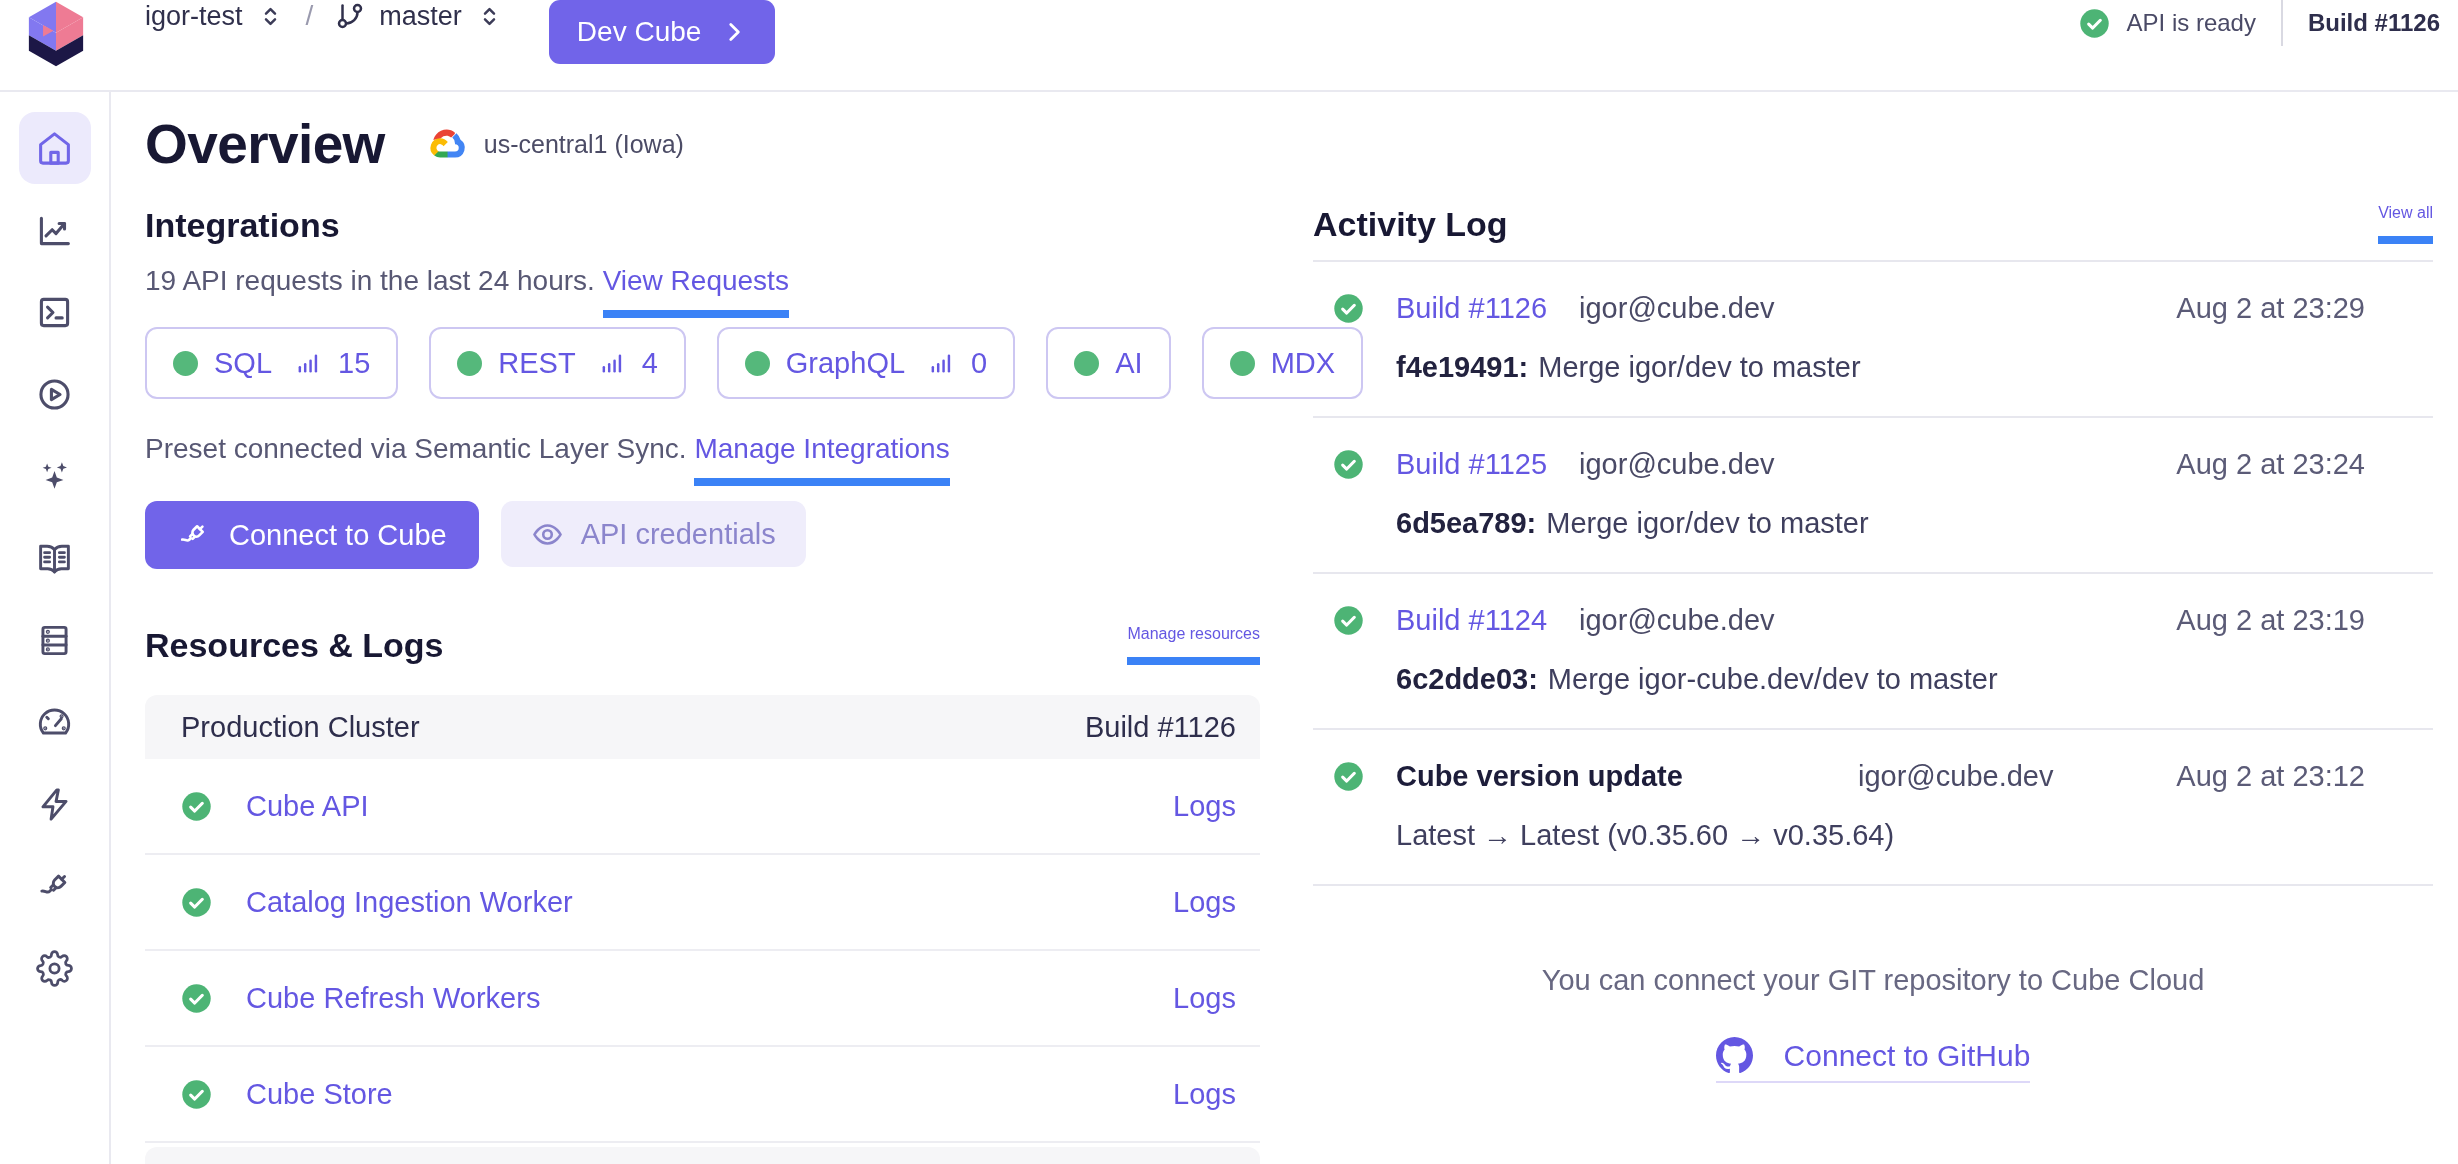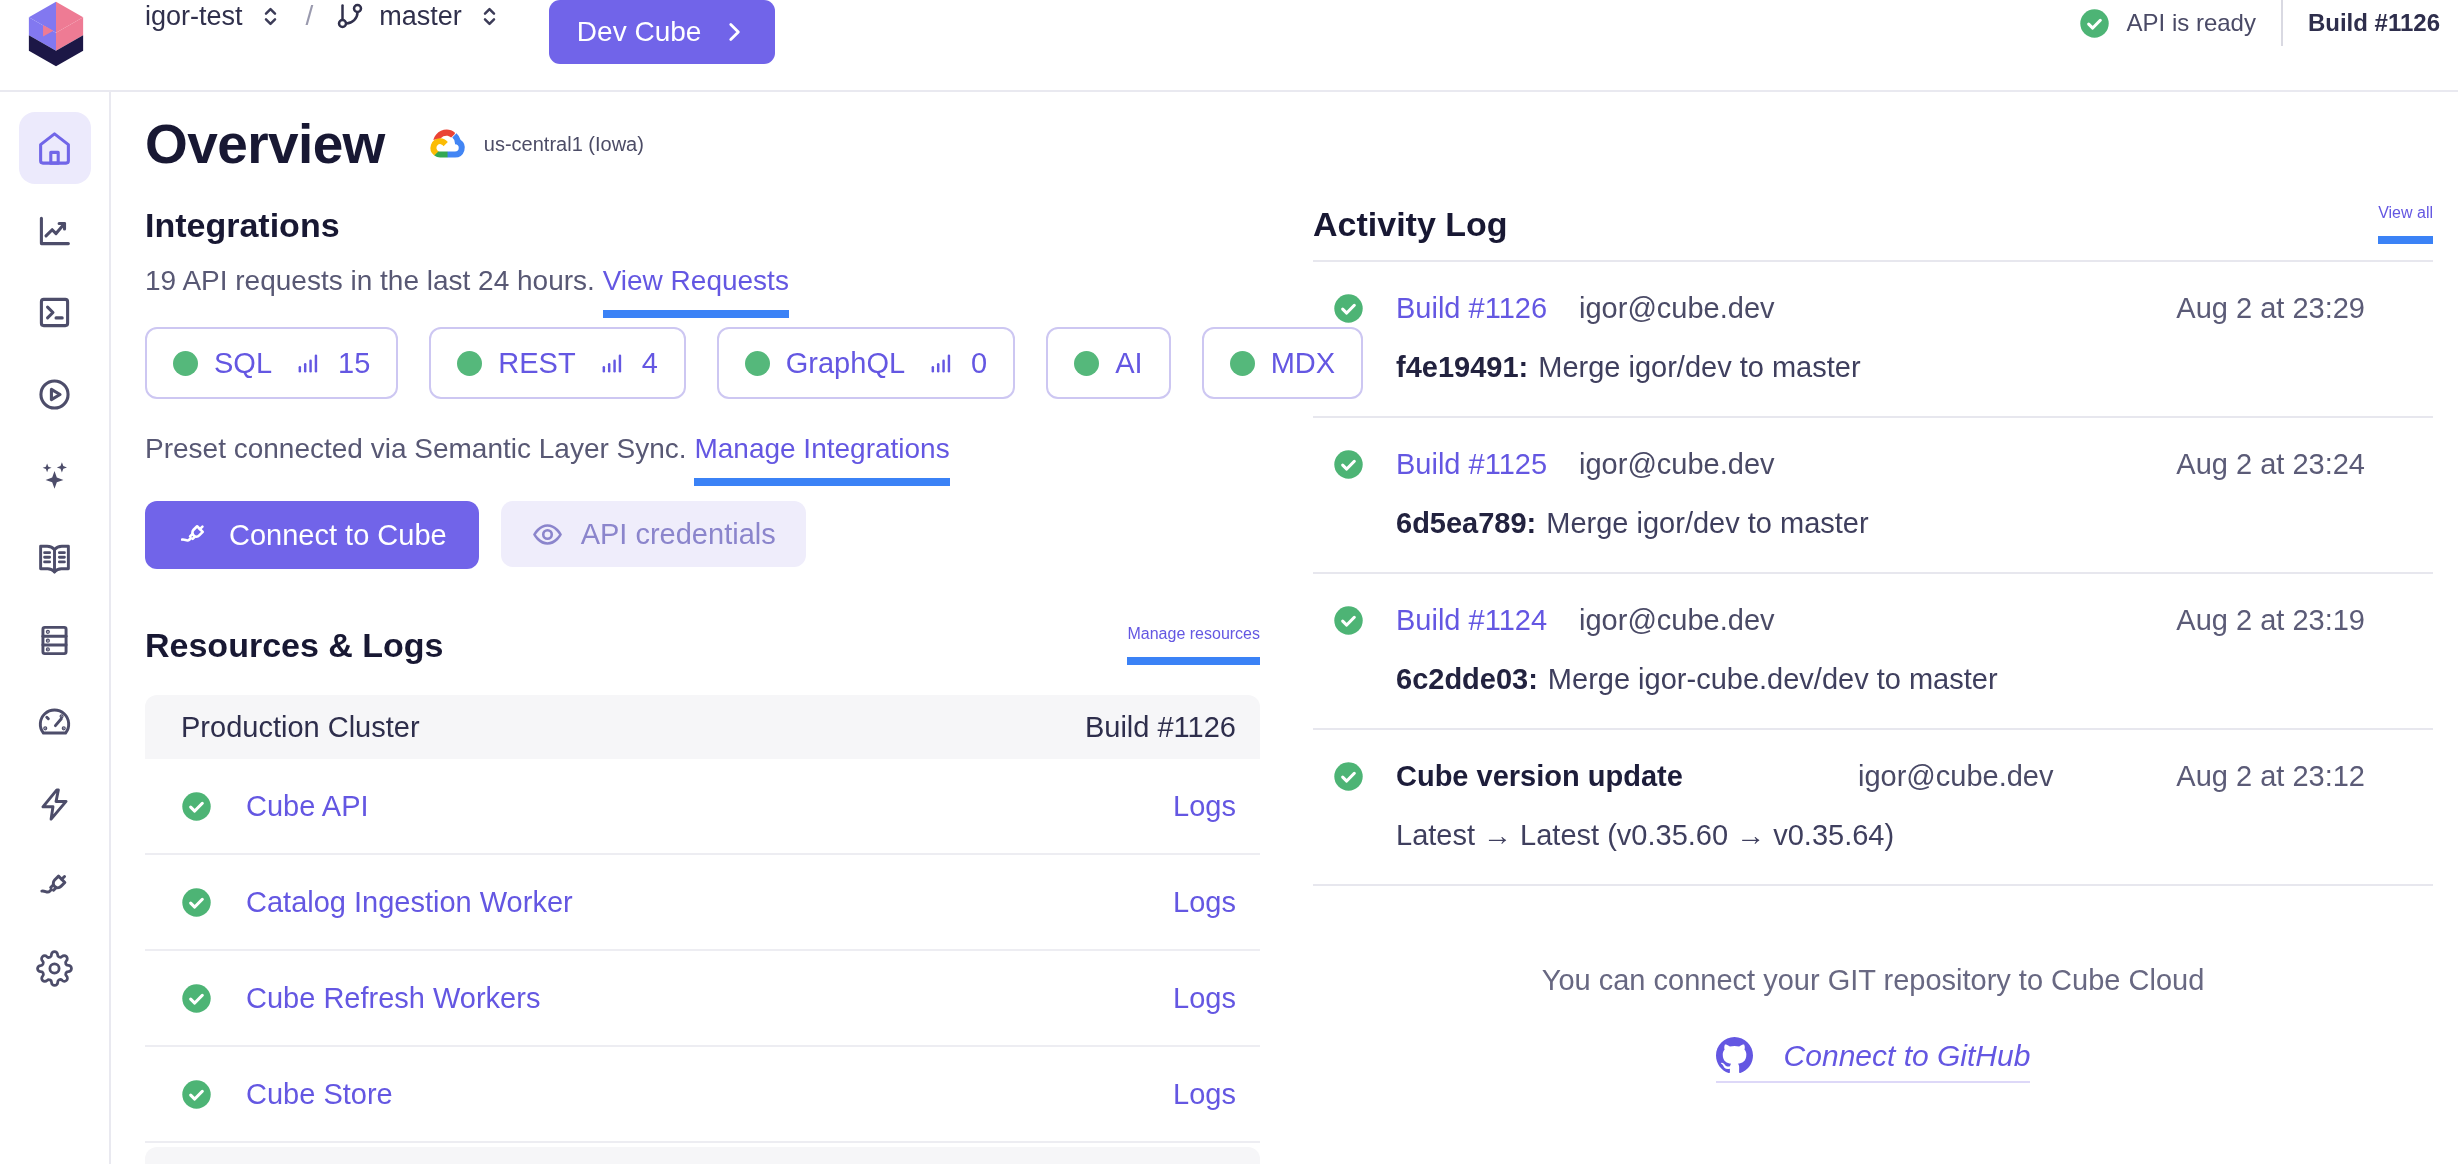--- a/index.html
+++ b/index.html
@@ -32,21 +32,21 @@
   .side-item svg { width:37px; height:37px; }
   .side-item.active { background:#eceafc; color:#7166e8; }
 
   .content { display:flex; flex:1; min-width:0; }
   .col-left { width:1115px; flex:none; margin-left:34px; padding-top:20px; }
   .col-right { width:1120px; flex:none; margin-left:53px; padding-top:112px; }
 
   
   .overview-row { display:flex; align-items:center; }
   .page-title { font-size:55px; font-weight:700; color:#181833; letter-spacing:-0.6px; }
-  .region { display:flex; align-items:center; gap:17px; margin-left:42px; font-size:20px; color:#4c4c66; }
+  .region { display:flex; align-items:center; gap:17px; margin-left:42px; font-size:25px; color:#4c4c66; }
   .gcp { width:40px; height:34px; }
 
   .section-h { font-size:34px; font-weight:700; color:#181833; }
   .integrations-h { margin-top:30px; }
   .summary { margin-top:20px; font-size:28px; color:#585874; }
   a.plink { color:#6457e2; text-decoration:none; border-bottom:8px solid #3b82f6; padding-bottom:14px; font-weight:400; cursor:pointer; }
 
   .badges { display:flex; gap:31px; margin-top:30px; }
   .badge { display:flex; align-items:center; gap:16px; height:72px; padding:0 26px; background:#fff;
     border:2px solid #cdc7f2; border-radius:12px; font-size:29px; color:#6457e2; font-weight:500; cursor:pointer; }
@@ -84,21 +84,21 @@
   .entry-title { font-weight:700; color:#1d1d3a; min-width:430px; }
   .entry-title.is-link { font-weight:500; color:#6457e2; min-width:0; cursor:pointer; }
   .entry-author { color:#4a4a66; }
   .entry-time { margin-left:auto; color:#5b5b77; }
   .entry-detail { margin-top:26px; margin-left:63px; font-size:29px; color:#3f3f5e; }
   .entry-hash { font-weight:700; color:#22223f; margin-right:10px; }
 
   .github { text-align:center; margin-top:78px; }
   .github-note { font-size:29px; color:#686882; }
   .github-link { display:inline-flex; align-items:center; gap:31px; margin-top:40px; font-size:30px;
-    color:#6457e2; font-weight:500; text-decoration:none; border-bottom:2px solid #ddd8f8; padding-bottom:7px; cursor:pointer;font-style:italic; }
+    color:#6457e2; font-weight:500; text-decoration:none; border-bottom:2px solid #ddd8f8; padding-bottom:7px; cursor:pointer; }
   .github-link svg { width:37px; height:37px; }
 </style>
 </head>
 <body>
 
 <svg width="0" height="0" style="position:absolute">
   <defs>
     <g id="i-check-circle">
       <circle cx="12" cy="12" r="11" fill="#4db475"></circle>
       <polyline points="7.5 12.5 10.6 15.5 16.5 9.5" fill="none" stroke="#fff" stroke-width="2.4" stroke-linecap="round" stroke-linejoin="round"></polyline>

